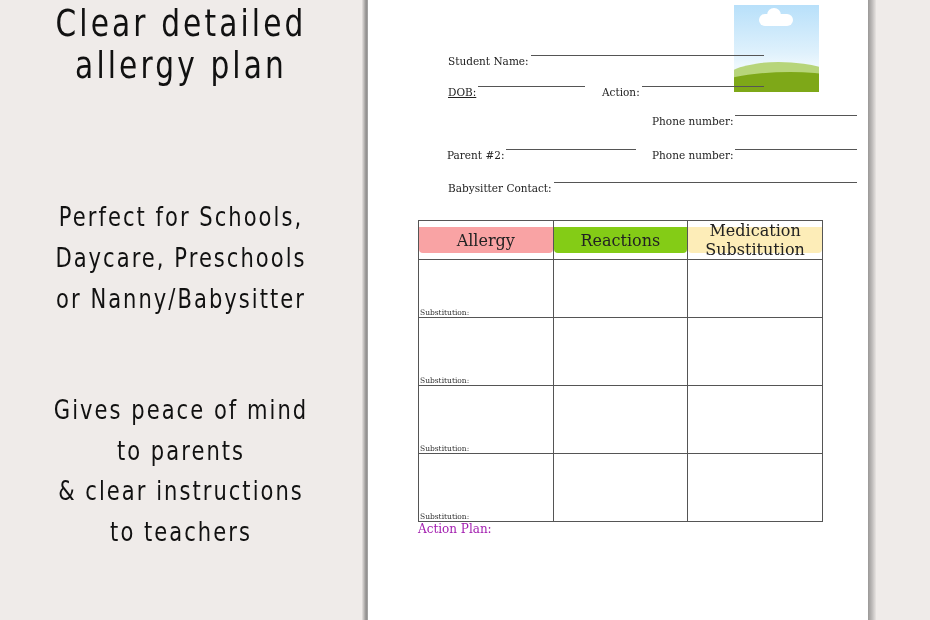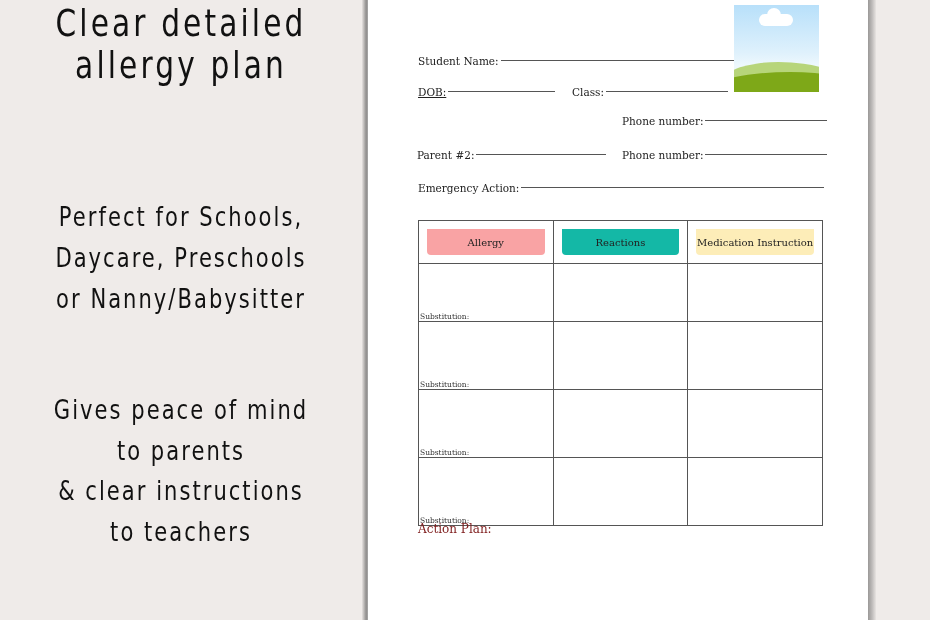--- a/index.html
+++ b/index.html
@@ -24,33 +24,33 @@
     -webkit-text-stroke: 0.4px #333; color: #fff; text-shadow: 0 0 0 #333; }
   .doc-title span { color: transparent; -webkit-text-stroke: 0.7px #2a2a2a; }
 
   .photo { position: absolute; left: 366px; top: 5px; width: 85px; height: 87px; overflow: hidden;
     background: linear-gradient(to bottom, #b8e0fa 0%, #dff1fc 55%, #eef8fd 70%); }
   .photo .cloud { position: absolute; left: 25px; top: 9px; width: 34px; height: 12px; background: #fff; border-radius: 8px; }
   .photo .cloud:before { content: ""; position: absolute; left: 8px; top: -6px; width: 14px; height: 14px; background: #fff; border-radius: 50%; }
   .photo .hill1 { position: absolute; left: -10px; top: 57px; width: 120px; height: 40px; background: #b7d57a; border-radius: 50% 60% 0 0; }
   .photo .hill2 { position: absolute; left: -20px; top: 67px; width: 140px; height: 30px; background: #7ea818; border-radius: 60% 50% 0 0; }
 
-  .field { position: absolute; font-size: 10.5px; color: #222; display: flex; align-items: center; white-space: nowrap; }
+  .field { position: absolute; font-size: 10.5px; color: #222; display: flex; align-items: flex-start; white-space: nowrap; margin-left: 30px; }
   .field .lbl { padding-right: 2px; }
   .field .rule { border-bottom: 1px solid #555; height: 1px; margin-bottom: 2px; }
 
   .allergy-table { position: absolute; left: 50px; top: 220px; width: 405px; border-collapse: collapse; }
   .allergy-table th, .allergy-table td { border: 1px solid #555; }
-  .allergy-table th { height: 27px; font-weight: normal; font-size: 10px; color: #222; padding: 8px; }
+  .allergy-table th { height: 39px; font-weight: normal; font-size: 16px; color: #222; padding: 0; }
   .allergy-table th .fill { display: flex; align-items: center; justify-content: center; height: 26px; border-radius: 0 0 4px 4px; }
   .allergy-table td { height: 68px; vertical-align: bottom; padding: 0; margin-top: 36px; }
   .allergy-table tr.first td { height: 58px; }
   .sub-label { font-size: 7.5px; color: #333; padding-left: 1px; display: block; line-height: 9px; }
 
-  .action-plan { position: absolute; left: 50px; top: 522px; font-size: 12px; color: #7f1d1d; }
+  .action-plan { position: absolute; left: 50px; top: 522px; font-size: 12px; color: #a21caf; }
 </style>
 </head>
 <body>
 
 <div class="promo promo-heading">
   <span class="line">Clear detailed</span>
   <span class="line">allergy plan</span>
 </div>
 
 <div class="promo promo-sub1">
@@ -80,54 +80,54 @@
   <div class="field" style="left:50px; top:55px;">
     <span class="lbl">Student Name:</span>
     <span class="rule" style="width:233px;"></span>
   </div>
 
   <div class="field" style="left:50px; top:86px;text-decoration:underline;">
     <span class="lbl">DOB:</span>
     <span class="rule" style="width:107px;"></span>
   </div>
   <div class="field" style="left:204px; top:86px;">
-    <span class="lbl">Class:</span>
+    <span class="lbl">Action:</span>
     <span class="rule" style="width:122px;"></span>
   </div>
 
   <div class="field" style="left:254px; top:115px;">
     <span class="lbl">Phone number:</span>
     <span class="rule" style="width:122px;"></span>
   </div>
 
   <div class="field" style="left:49px; top:149px;">
     <span class="lbl">Parent #2:</span>
     <span class="rule" style="width:130px;"></span>
   </div>
   <div class="field" style="left:254px; top:149px;">
     <span class="lbl">Phone number:</span>
     <span class="rule" style="width:122px;"></span>
   </div>
 
   <div class="field" style="left:50px; top:182px;">
-    <span class="lbl">Emergency Action:</span>
+    <span class="lbl">Babysitter Contact:</span>
     <span class="rule" style="width:303px;"></span>
   </div>
 
   <table class="allergy-table">
     <thead>
       <tr>
         <th style="width:135px;">
           <div class="fill" style="background:#f9a3a4;">Allergy</div>
         </th>
         <th style="width:135px;">
-          <div class="fill" style="background:#14b8a6;">Reactions</div>
+          <div class="fill" style="background:#84cc16;">Reactions</div>
         </th>
         <th style="width:135px;">
-          <div class="fill" style="background:#fdedb8;">Medication Instruction</div>
+          <div class="fill" style="background:#fdedb8;">Medication Substitution</div>
         </th>
       </tr>
     </thead>
     <tbody>
       <tr class="first">
         <td>
             <span class="sub-label">Substitution:</span>
           </td>
         <td></td>
         <td></td>

